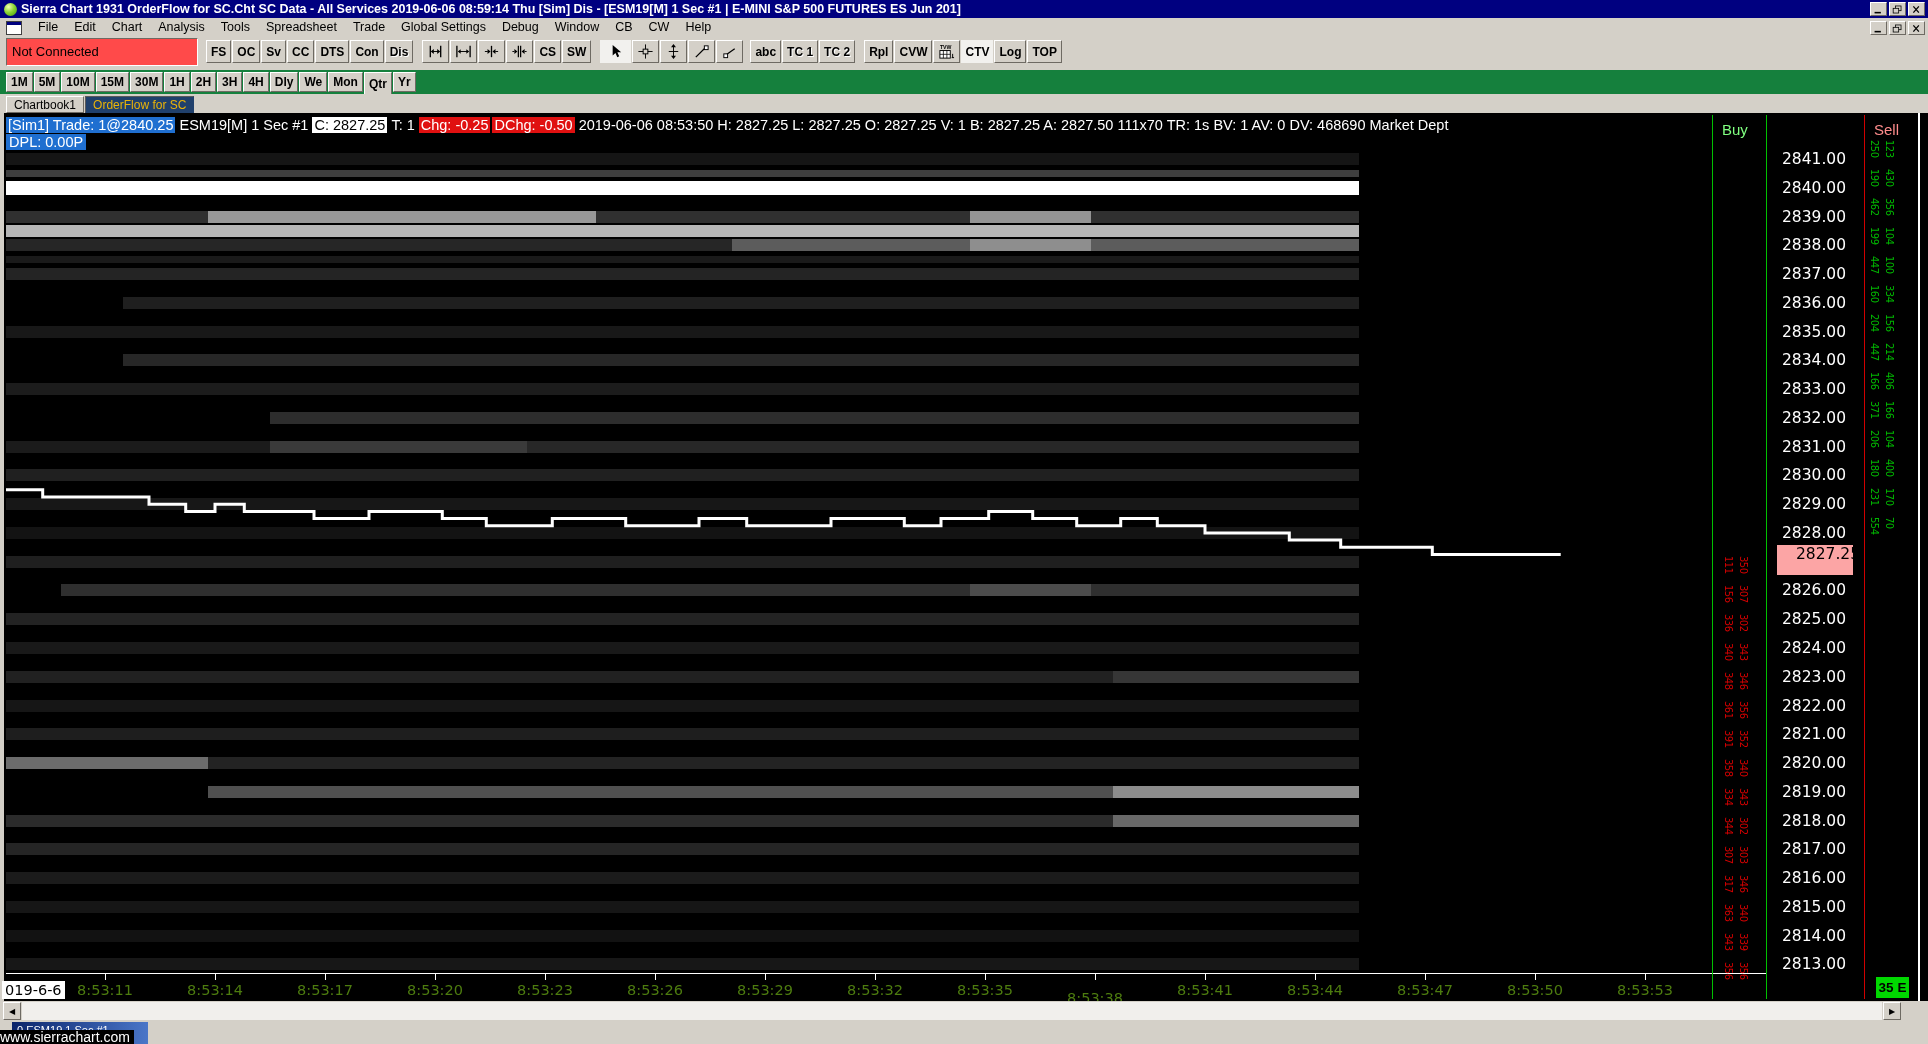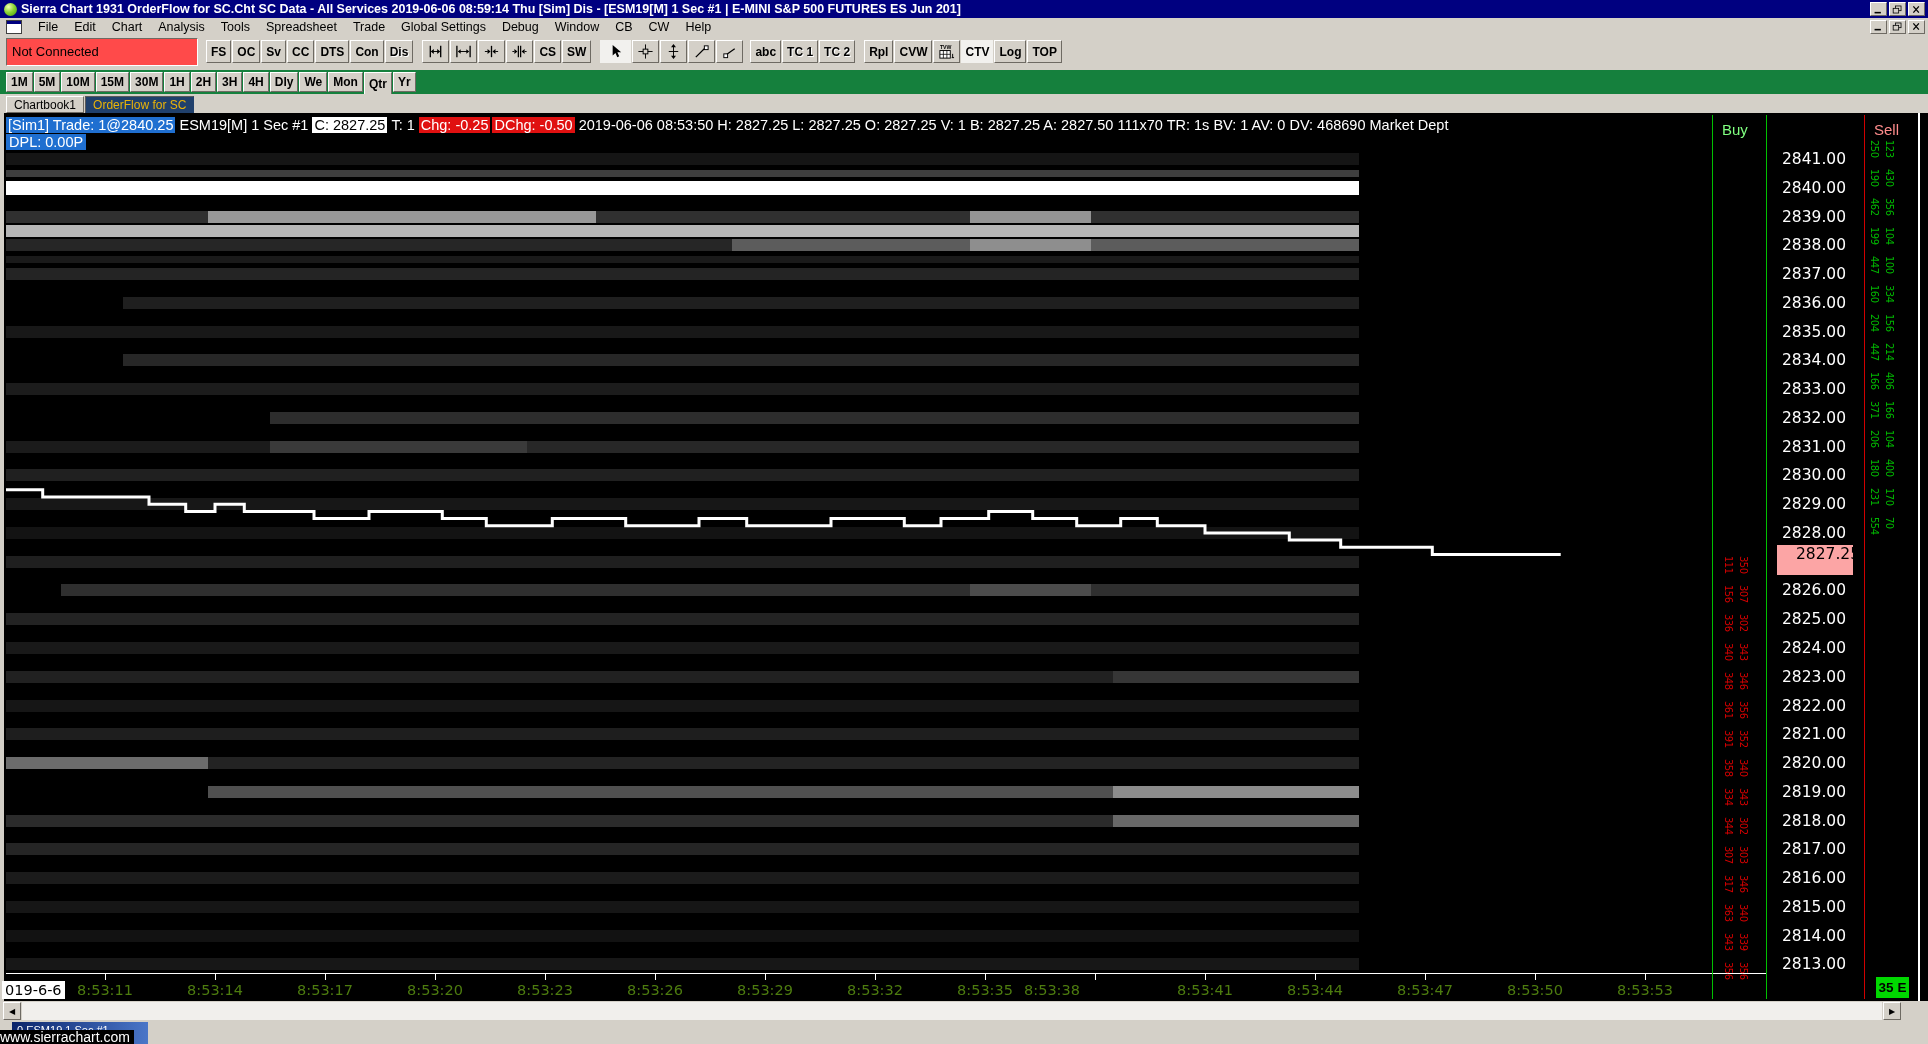--- a/index.html
+++ b/index.html
@@ -8,21 +8,21 @@
   .row{position:absolute;left:0;width:1928px;}
   
   #titlebar{top:0;height:18px;background:#000080;display:flex;align-items:center;}
   #app-logo{width:13px;height:13px;border-radius:50%;margin:0 4px 0 4px;
             background:radial-gradient(circle at 35% 30%,#f4ffb0,#8bd435 45%,#3f9a00);}
   #window-title{color:#fff;font-size:12.5px;font-weight:bold;white-space:nowrap;overflow:hidden;flex:1;}
   .win-controls{display:flex;gap:2px;margin-right:3px;}
   .wbtn{width:17px;height:14px;display:flex;align-items:center;justify-content:center;}
   .wbtn svg{width:13px;height:11px;}
   
-  #menubar{top:18px;height:17px;background:#d4d0c8;display:flex;align-items:center;}
+  #menubar{top:18px;height:17px;background:#d4d0c8;display:flex;align-items:flex-end;}
   #doc-icon{width:14px;height:12px;margin:0 8px 0 6px;background:#fff;border:1px solid #404040;position:relative;}
   #doc-icon:before{content:"";position:absolute;left:0;top:0;right:0;height:3px;background:#000080;}
   #menu-items{display:flex;flex:1;}
   .menu-item{font-size:12.5px;color:#000;padding:1px 8px;white-space:nowrap;}
   
   .btn3d{background:#d4d0c8;border:1px solid;border-color:#ffffff #6e6a63 #6e6a63 #ffffff;box-sizing:border-box;}
   .pressed{border-color:#6e6a63 #ffffff #ffffff #6e6a63;background:#f2f1ee;}
   .disabled{color:#8b887f;text-shadow:1px 1px 0 #fff;}
   
   #toolbar{top:35px;height:35px;background:#d4d0c8;}
@@ -447,21 +447,21 @@
         <div class="tlabel" style="left: 545px;">8:53:23</div>
         <div class="tick" style="left: 655px;"></div>
         <div class="tlabel" style="left: 655px;">8:53:26</div>
         <div class="tick" style="left: 765px;"></div>
         <div class="tlabel" style="left: 765px;">8:53:29</div>
         <div class="tick" style="left: 875px;"></div>
         <div class="tlabel" style="left: 875px;">8:53:32</div>
         <div class="tick" style="left: 985px;"></div>
         <div class="tlabel" style="left: 985px;">8:53:35</div>
         <div class="tick" style="left: 1095px;"></div>
-        <div class="tlabel" style="left: 1052px;">8:53:38</div>
+        <div class="tlabel" style="left: 1095px; margin-top: 8px;">8:53:38</div>
         <div class="tick" style="left: 1205px;"></div>
         <div class="tlabel" style="left: 1205px;">8:53:41</div>
         <div class="tick" style="left: 1315px;"></div>
         <div class="tlabel" style="left: 1315px;">8:53:44</div>
         <div class="tick" style="left: 1425px;"></div>
         <div class="tlabel" style="left: 1425px;">8:53:47</div>
         <div class="tick" style="left: 1535px;"></div>
         <div class="tlabel" style="left: 1535px;">8:53:50</div>
         <div class="tick" style="left: 1645px;"></div>
         <div class="tlabel" style="left: 1645px;">8:53:53</div>

